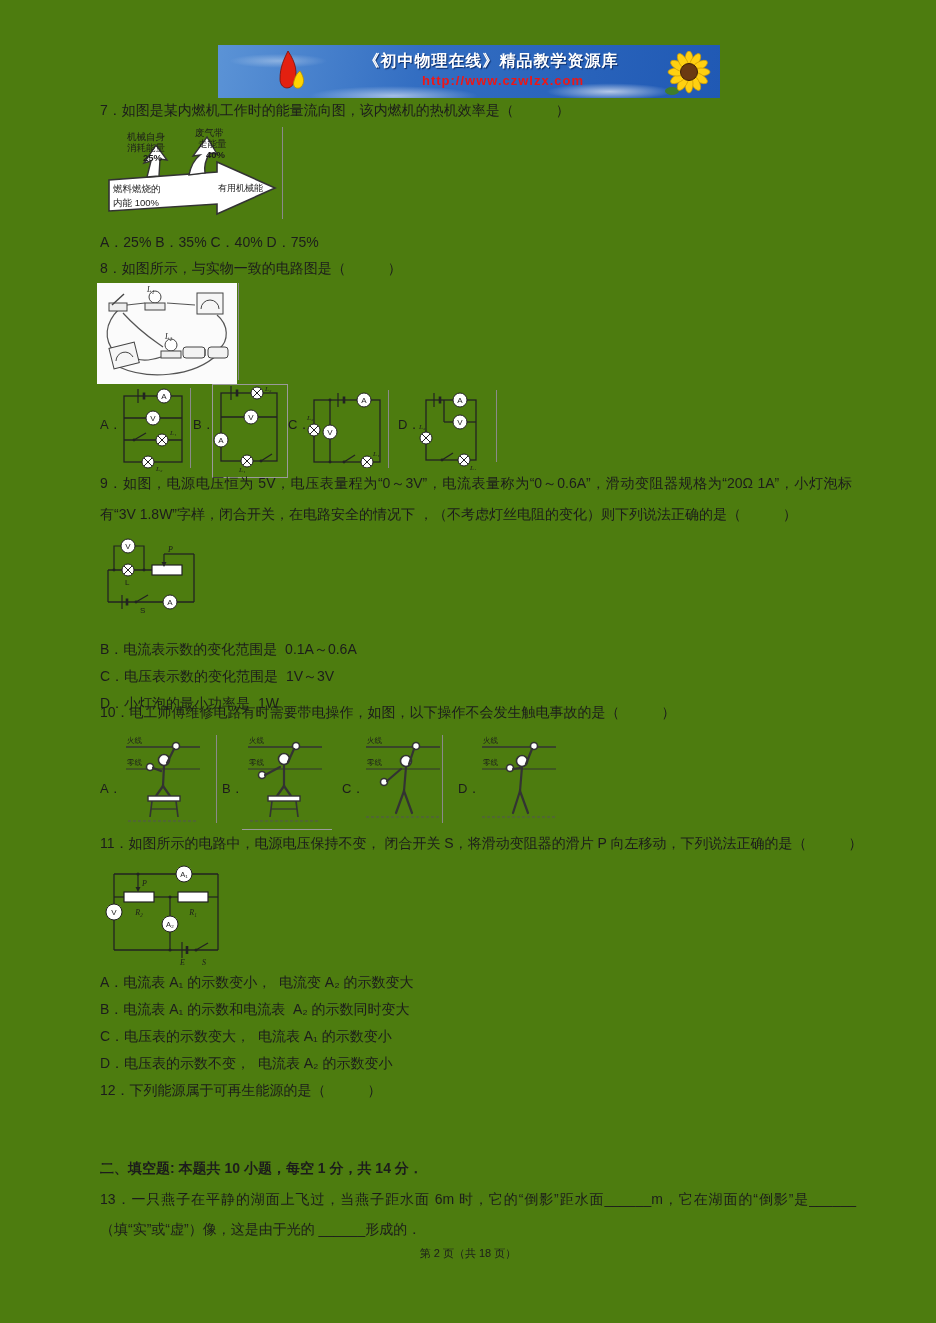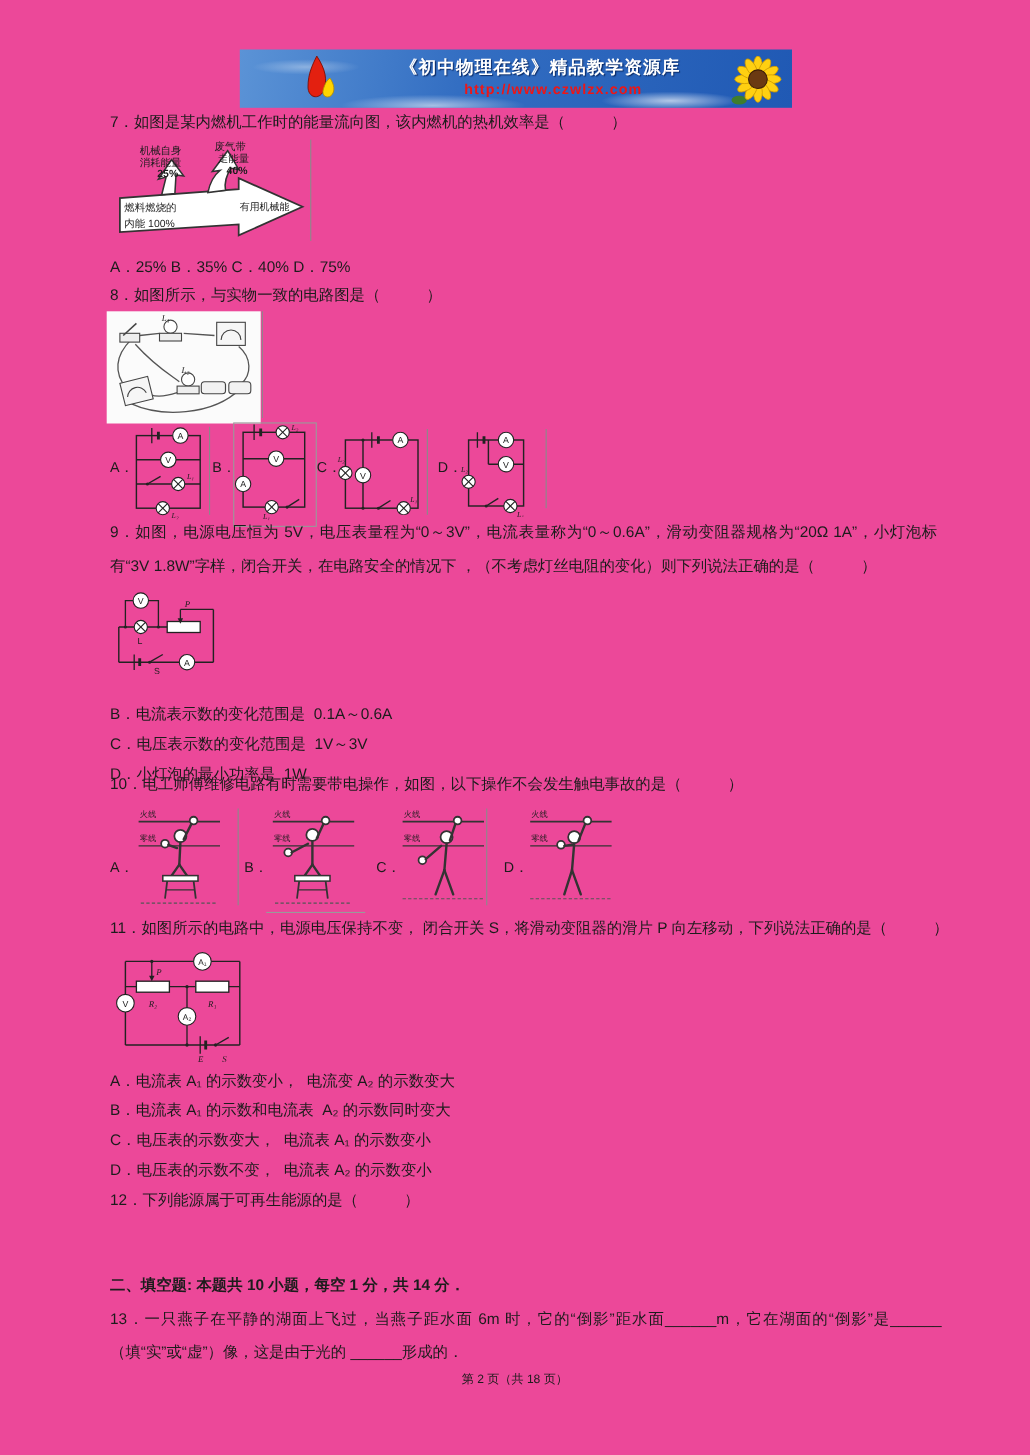--- a/index.html
+++ b/index.html
@@ -1,16 +1,16 @@
 <!DOCTYPE html>
 <html><head>
 <meta charset="utf-8">
 <style>
   html,body{margin:0;padding:0;background:#ffffff;}
-  .page{position:relative;width:936px;height:1323px;background:#ec4899;overflow:hidden;
+  .page{position:relative;width:936px;height:1323px;background:#4d7c0f;overflow:hidden;
         font-family:"Liberation Sans","DejaVu Sans",sans-serif;color:#1c1c1c;}
   .t{position:absolute;font-size:14px;line-height:20px;white-space:pre;}
   .para{position:absolute;font-size:14px;text-align:justify;white-space:pre-wrap;}
   .letter{position:absolute;font-size:13px;white-space:pre;}
   .bold{font-weight:bold;}
   .sep{position:absolute;width:1px;background:#8a8a8a;}
   .hline{position:absolute;height:1px;background:#9a9a9a;}
   .figwrap{position:absolute;}
   .boxed{border:1px solid #9a9a9a;}
   svg text{font-family:"Liberation Sans","DejaVu Sans",sans-serif;fill:#1c1c1c;}

